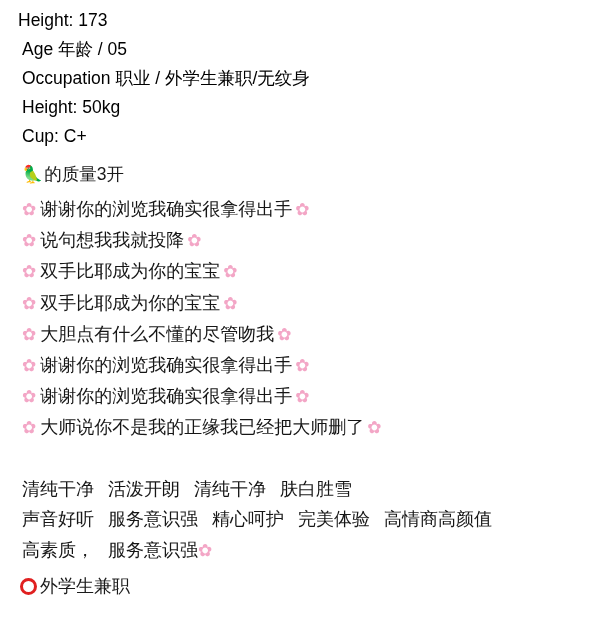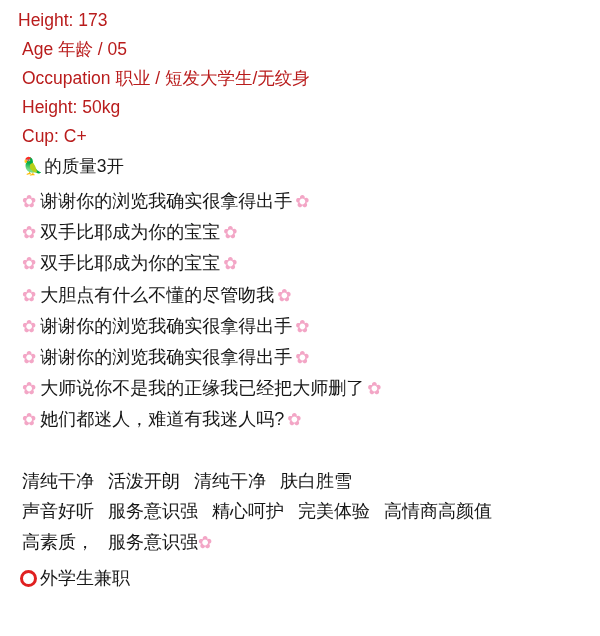--- a/index.html
+++ b/index.html
@@ -20,32 +20,32 @@
     position: relative;
     padding: 0;
     box-sizing: border-box;
   }
   .profile-block {
     padding: 6px 0 0 22px;
   }
   .profile-line {
     font-size: 17.5px;
     line-height: 29px;
-    color: #b91c1c;
+    color: #000000;
     white-space: nowrap;
   }
   .profile-line.first {
     padding-left: 0;
     margin-left: -4px;
   }
   .parrot-line {
     font-size: 17.5px;
     line-height: 30px;
     padding-left: 22px;
-    margin-top: 0;
+    margin-top: 8px;
     white-space: nowrap;
   }
   .parrot-glyph {
     font-size: 17px;
     margin-right: 1px;
   }
   .slogan-list {
     margin-top: 4px;
     padding-left: 22px;
   }
@@ -102,53 +102,53 @@
   }
 </style>
 </head>
 <body>
 
 <div class="page">
 
   <div class="profile-block">
     <div class="profile-line first">Height: 173</div>
     <div class="profile-line">Age 年龄 / 05</div>
-    <div class="profile-line">Occupation 职业 / 短发大学生/无纹身</div>
+    <div class="profile-line">Occupation 职业 / 外学生兼职/无纹身</div>
     <div class="profile-line">Height: 50kg</div>
     <div class="profile-line">Cup: C+</div>
   </div>
 
   <div class="parrot-line">
     <span class="parrot-glyph">🦜</span><span>的质量3开</span>
   </div>
 
   <div class="slogan-list">
     <div class="slogan-row">
       <span class="flower">✿</span><span class="slogan-text">谢谢你的浏览我确实很拿得出手</span><span class="flower">✿</span>
+    </div>
+    <div class="slogan-row">
+      <span class="flower">✿</span><span class="slogan-text">说句想我我就投降</span><span class="flower">✿</span>
     </div>
     <div class="slogan-row">
       <span class="flower">✿</span><span class="slogan-text">双手比耶成为你的宝宝</span><span class="flower">✿</span>
     </div>
     <div class="slogan-row">
       <span class="flower">✿</span><span class="slogan-text">双手比耶成为你的宝宝</span><span class="flower">✿</span>
     </div>
     <div class="slogan-row">
       <span class="flower">✿</span><span class="slogan-text">大胆点有什么不懂的尽管吻我</span><span class="flower">✿</span>
     </div>
     <div class="slogan-row">
       <span class="flower">✿</span><span class="slogan-text">谢谢你的浏览我确实很拿得出手</span><span class="flower">✿</span>
     </div>
     <div class="slogan-row">
       <span class="flower">✿</span><span class="slogan-text">谢谢你的浏览我确实很拿得出手</span><span class="flower">✿</span>
     </div>
     <div class="slogan-row">
       <span class="flower">✿</span><span class="slogan-text">大师说你不是我的正缘我已经把大师删了</span><span class="flower">✿</span>
-    </div>
-    <div class="slogan-row">
-      <span class="flower">✿</span><span class="slogan-text">她们都迷人，难道有我迷人吗?</span><span class="flower">✿</span>
     </div>
   </div>
 
   <div class="spacer"></div>
 
   <div class="tags-block">
     <div class="tag-row">
       <span>清纯干净</span><span class="tag-sep"></span><span>活泼开朗</span><span class="tag-sep"></span><span>清纯干净</span><span class="tag-sep"></span><span>肤白胜雪</span>
     </div>
     <div class="tag-row">

